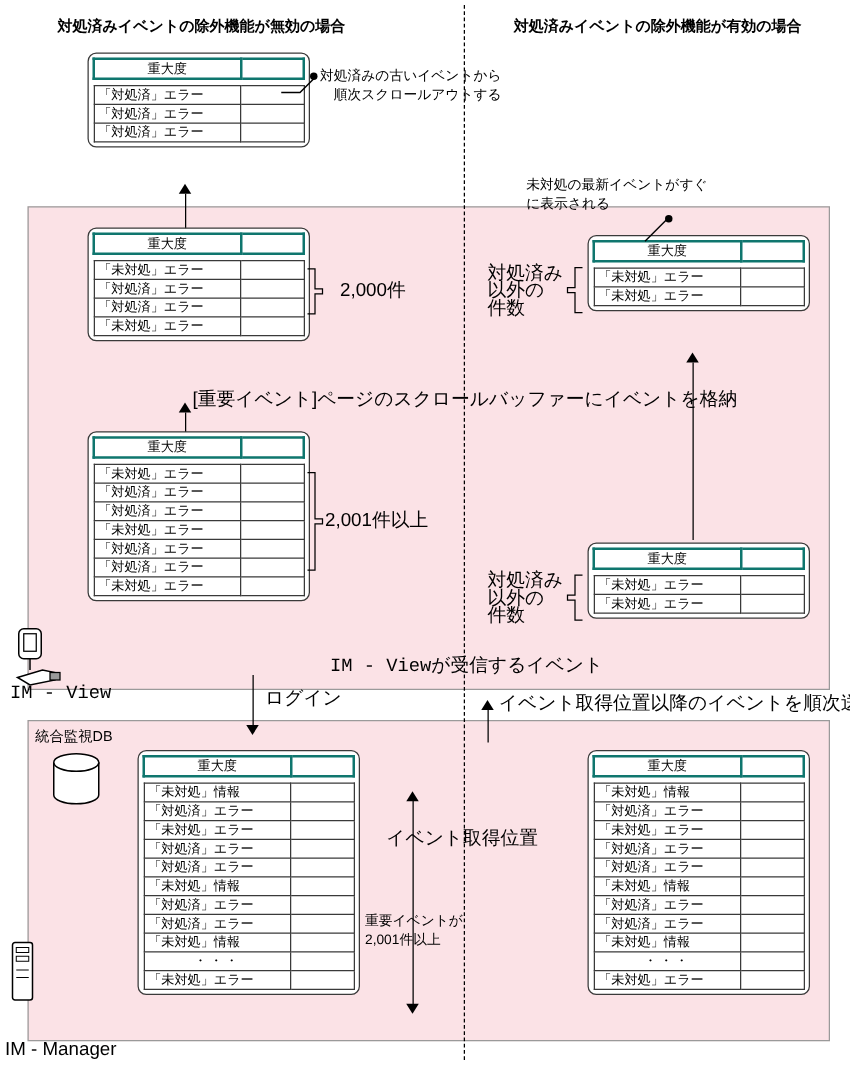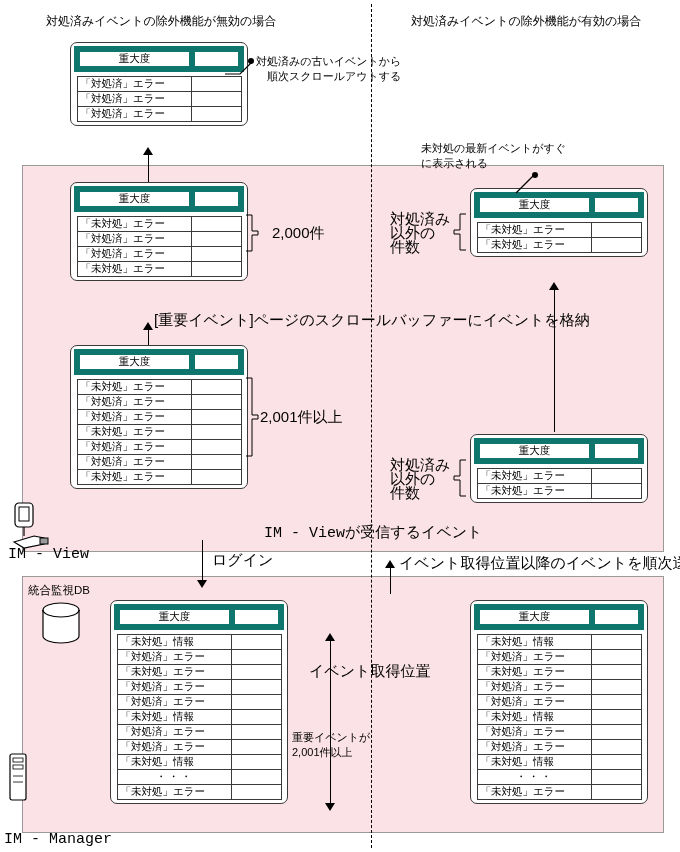--- a/index.html
+++ b/index.html
@@ -3,32 +3,32 @@
 <meta charset="utf-8">
 <style>
   html,body{margin:0;padding:0;}
   body{
     width:680px;height:852px;position:relative;background:#ffffff;
     font-family:"Liberation Sans","DejaVu Sans",sans-serif;
     font-size:11px;color:#000;
     overflow:hidden;
   }
   .pinkbox{position:absolute;background:#fbe2e6;border:1px solid #9a9a9a;}
-  .title{position:absolute;font-size:12px;font-weight:normal;white-space:nowrap;}
+  .title{position:absolute;font-size:12px;font-weight:bold;white-space:nowrap;}
   .note{position:absolute;font-size:11px;line-height:15px;white-space:nowrap;}
   .label{position:absolute;font-size:15px;white-space:nowrap;line-height:14px;}
   .mono{font-family:"Liberation Mono","DejaVu Sans Mono",monospace;}
 
   
   .card{position:absolute;background:#ffffff;border:1px solid #3a3a3a;border-radius:7px;padding:3px;}
   .card table{border-collapse:collapse;width:100%;}
   .card td{border:1px solid #3a3a3a;height:13px;font-size:10.5px;padding:0 3px;white-space:nowrap;}
   .card td.c1{width:70%;}
   .card td.c2{width:30%;}
-  .card tr.hdr td{border:6px solid #0f766e;text-align:center;font-size:10.5px;}
+  .card tr.hdr td{border:2px solid #0f766e;text-align:center;font-size:10.5px;}
   .card tr.hdr td.c2{border-left:1px solid #3a3a3a;}
   .card tr.gap td{border:none;height:4px;}
   .dots td{text-align:center;letter-spacing:2px;}
 
   
   .vline{position:absolute;background:#000;width:1px;}
   .dash{position:absolute;border-left:1px dashed #000;}
 
   .arrow-up{position:absolute;width:0;height:0;border-left:5px solid transparent;border-right:5px solid transparent;border-bottom:8px solid #000;}
   .arrow-down{position:absolute;width:0;height:0;border-left:5px solid transparent;border-right:5px solid transparent;border-top:8px solid #000;}
@@ -232,21 +232,21 @@
   <rect x="5" y="3" width="18" height="24" rx="4" fill="#ffffff" stroke="#000" stroke-width="1.2"></rect>
   <rect x="9" y="7" width="10" height="14" fill="#ffffff" stroke="#000" stroke-width="1"></rect>
   <line x1="14" y1="27" x2="14" y2="36" stroke="#000" stroke-width="1.2"></line>
   <path d="M4,42 L24,36 L34,38 L34,44 L14,48 Z" fill="#ffffff" stroke="#000" stroke-width="1.2"></path>
   <rect x="30" y="38" width="8" height="6" fill="#9a9a9a" stroke="#000" stroke-width="1"></rect>
 </svg>
 <div class="label mono" style="left:8px;top:548px;font-family:'Liberation Mono',monospace;">IM - View</div>
 
 <div class="vline" style="left:202px;top:540px;height:42px;"></div>
 <div class="arrow-down" style="left:197px;top:580px;"></div>
-<div class="label" style="left:212px;top:553px;">ログイン</div>
+<div class="label" style="left:212px;top:553px;font-family:Liberation Mono, monospace;">ログイン</div>
 
 <div class="vline" style="left:390px;top:568px;height:26px;"></div>
 <div class="arrow-up" style="left:385px;top:560px;"></div>
 <div class="label" style="left:399px;top:556px;">イベント取得位置以降のイベントを順次送信</div>
 
 <div class="label" style="left:28px;top:583px;font-size:11.5px;">統合監視DB</div>
 <svg style="left:40px;top:600px;width:46px;height:50px;">
   <ellipse cx="21" cy="10" rx="18" ry="7" fill="#ffffff" stroke="#000" stroke-width="1.2"></ellipse>
   <path d="M3,10 L3,36 A18,7 0 0 0 39,36 L39,10" fill="#ffffff" stroke="#000" stroke-width="1.2"></path>
   <path d="M3,10 A18,7 0 0 0 39,10" fill="none" stroke="#000" stroke-width="1.2"></path>
@@ -374,13 +374,13 @@
 <div class="arrow-down" style="left:325px;top:803px;"></div>
 <div class="note" style="left:292px;top:730px;text-align:left;">重要イベントが<br>2,001件以上</div>
 
 <svg style="left:6px;top:752px;width:40px;height:72px;">
   <rect x="4" y="2" width="16" height="46" rx="2" fill="#ffffff" stroke="#000" stroke-width="1.2"></rect>
   <rect x="7" y="6" width="10" height="4" fill="#ffffff" stroke="#000" stroke-width="0.8"></rect>
   <rect x="7" y="13" width="10" height="4" fill="#ffffff" stroke="#000" stroke-width="0.8"></rect>
   <line x1="7" y1="24" x2="17" y2="24" stroke="#000" stroke-width="0.8"></line>
   <line x1="7" y1="30" x2="17" y2="30" stroke="#000" stroke-width="0.8"></line>
 </svg>
-<div class="label mono" style="left:4px;top:833px;font-family:Liberation Mono, monospace;">IM - Manager</div>
+<div class="label mono" style="left:4px;top:833px;font-family:Liberation Sans, sans-serif;">IM - Manager</div>
 
 </body></html>

